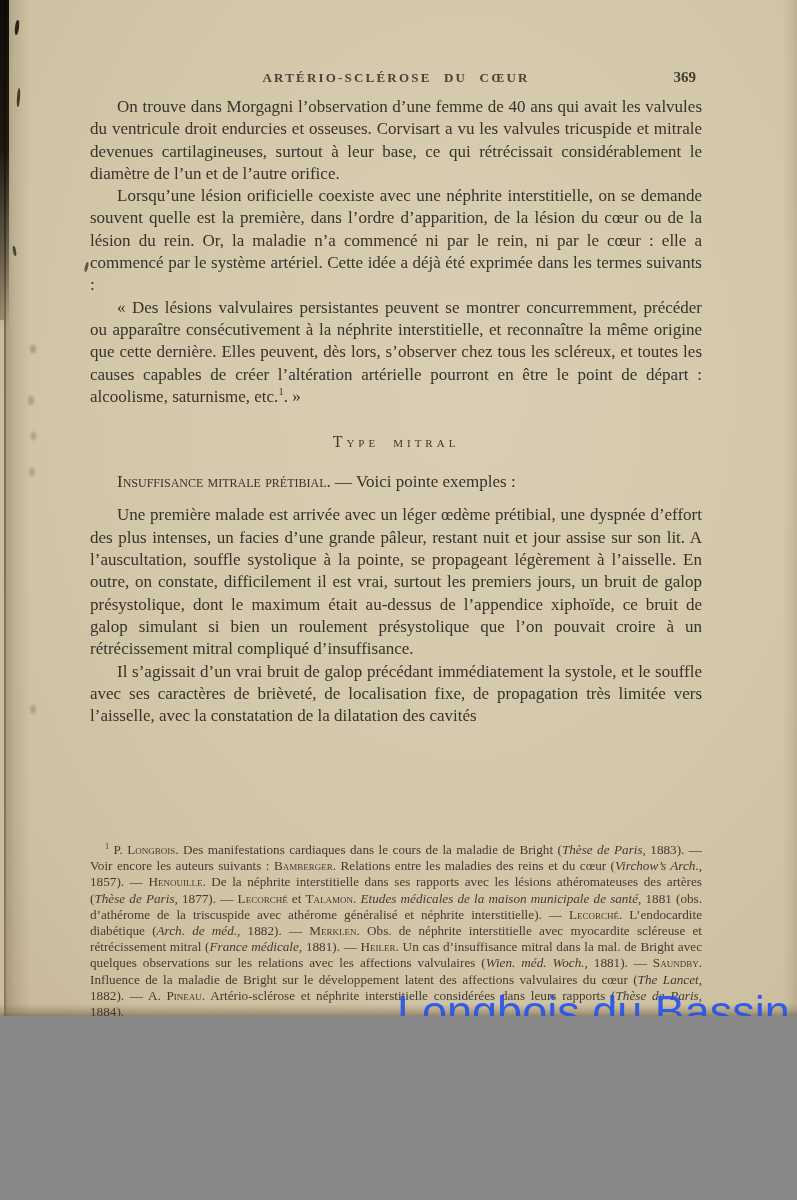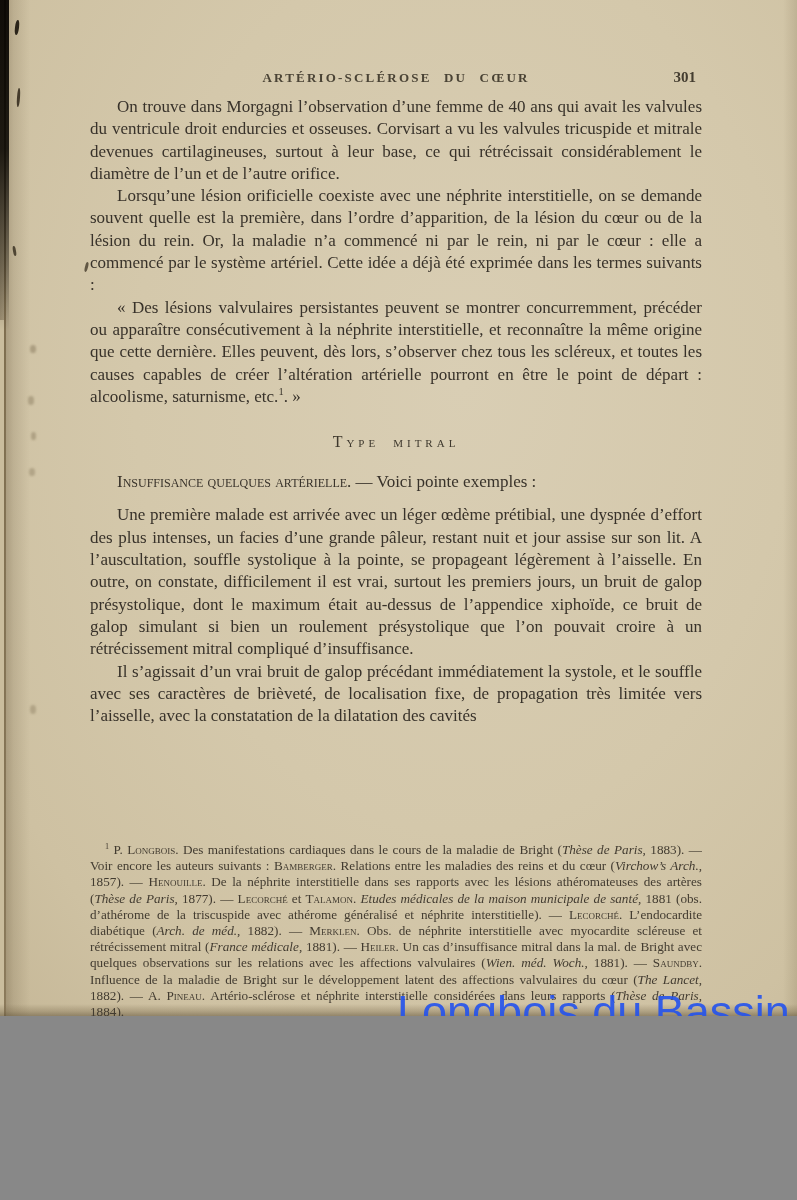--- a/index.html
+++ b/index.html
@@ -75,31 +75,31 @@
   <div class="speck" style="left:28px;top:396px;width:6px;height:9px;background:#8d7f62;opacity:.5;filter:blur(1px);"></div>
   <div class="speck" style="left:31px;top:432px;width:5px;height:8px;background:#8d7f62;opacity:.5;filter:blur(1px);"></div>
   <div class="speck" style="left:29px;top:468px;width:6px;height:8px;background:#8d7f62;opacity:.45;filter:blur(1px);"></div>
   <div class="speck" style="left:30px;top:705px;width:6px;height:9px;background:#8d7f62;opacity:.45;filter:blur(1px);"></div>
   <div class="speck" style="left:118px;top:1116px;width:3px;height:3px;background:#6b5c40;opacity:.7;"></div>
 
   <div class="content">
 
     <div class="pg-header">
       <span class="pg-title">ARTÉRIO-SCLÉROSE DU CŒUR</span>
-      <span class="pg-num">301</span>
+      <span class="pg-num">369</span>
     </div>
 
     <div class="bodyblock">
       <p class="bodytext">On trouve dans Morgagni l’observation d’une femme de 40 ans qui avait les valvules du ventricule droit endurcies et osseuses. Corvisart a vu les valvules tricuspide et mitrale devenues cartilagineuses, surtout à leur base, ce qui rétrécissait considérablement le diamètre de l’un et de l’autre orifice.</p>
       <p class="bodytext">Lorsqu’une lésion orificielle coexiste avec une néphrite interstitielle, on se demande souvent quelle est la première, dans l’ordre d’apparition, de la lésion du cœur ou de la lésion du rein. Or, la maladie n’a commencé ni par le rein, ni par le cœur : elle a commencé par le système artériel. Cette idée a déjà été exprimée dans les termes suivants :</p>
       <p class="bodytext"><span>« Des lésions valvulaires persistantes peuvent se montrer concurremment, précéder ou apparaître consécutivement à la néphrite interstitielle, et reconnaître la même origine que cette dernière. Elles peuvent, dès lors, s’observer chez tous les scléreux, et toutes les causes capables de créer l’altération artérielle pourront en être le point de départ : alcoolisme, saturnisme, etc.</span><span class="seg-sup">1</span><span>. »</span></p>
 
       <div class="section-heading">Type mitral</div>
 
-      <p class="lead"><span class="seg-sc">Insuffisance quelques artérielle.</span><span> — Voici pointe exemples :</span></p>
+      <p class="lead"><span class="seg-sc">Insuffisance mitrale prétibial.</span><span> — Voici pointe exemples :</span></p>
 
       <p class="bodytext">Une première malade est arrivée avec un léger œdème prétibial, une dyspnée d’effort des plus intenses, un facies d’une grande pâleur, restant nuit et jour assise sur son lit. A l’auscultation, souffle systolique à la pointe, se propageant légèrement à l’aisselle. En outre, on constate, difficilement il est vrai, surtout les premiers jours, un bruit de galop présystolique, dont le maximum était au-dessus de l’appendice xiphoïde, ce bruit de galop simulant si bien un roulement présystolique que l’on pouvait croire à un rétrécissement mitral compliqué d’insuffisance.</p>
       <p class="bodytext">Il s’agissait d’un vrai bruit de galop précédant immédiatement la systole, et le souffle avec ses caractères de brièveté, de localisation fixe, de propagation très limitée vers l’aisselle, avec la constatation de la dilatation des cavités</p>
     </div>
 
     <div class="footnote"><span class="seg-sup">1</span><span> P. </span><span class="seg-sc">Longbois</span><span>. Des manifestations cardiaques dans le cours de la maladie de Bright (</span><span class="seg-i">Thèse de Paris</span><span>, 1883). — Voir encore les auteurs suivants : </span><span class="seg-sc">Bamberger</span><span>. Relations entre les maladies des reins et du cœur (</span><span class="seg-i">Virchow’s Arch.</span><span>, 1857). — </span><span class="seg-sc">Henouille</span><span>. De la néphrite interstitielle dans ses rapports avec les lésions athéromateuses des artères (</span><span class="seg-i">Thèse de Paris</span><span>, 1877). — </span><span class="seg-sc">Lecorché</span><span> et </span><span class="seg-sc">Talamon</span><span>. </span><span class="seg-i">Etudes médicales de la maison municipale de santé</span><span>, 1881 (obs. d’athérome de la triscuspide avec athérome généralisé et néphrite interstitielle). — </span><span class="seg-sc">Lecorché</span><span>. L’endocardite diabétique (</span><span class="seg-i">Arch. de méd.</span><span>, 1882). — </span><span class="seg-sc">Merklen</span><span>. Obs. de néphrite interstitielle avec myocardite scléreuse et rétrécissement mitral (</span><span class="seg-i">France médicale</span><span>, 1881). — </span><span class="seg-sc">Heiler</span><span>. Un cas d’insuffisance mitral dans la mal. de Bright avec quelques observations sur les relations avec les affections valvulaires (</span><span class="seg-i">Wien. méd. Woch.</span><span>, 1881). — </span><span class="seg-sc">Saundby</span><span>. Influence de la maladie de Bright sur le développement latent des affections valvulaires du cœur (</span><span class="seg-i">The Lancet</span><span>, 1882). — A. </span><span class="seg-sc">Pineau</span><span>. Artério-sclérose et néphrite interstitielle considérées dans leurs rapports (</span><span class="seg-i">Thèse de Paris</span><span>, 1884).</span></div>
 
     <div class="signature">
       <span class="sig-text"><span>H. </span><span class="seg-sc">Huchard</span><span>. — Maladies du cœur, 3</span><span class="seg-sup">e</span><span> néphrite.</span></span>
       <span class="sheet-num">24</span>

